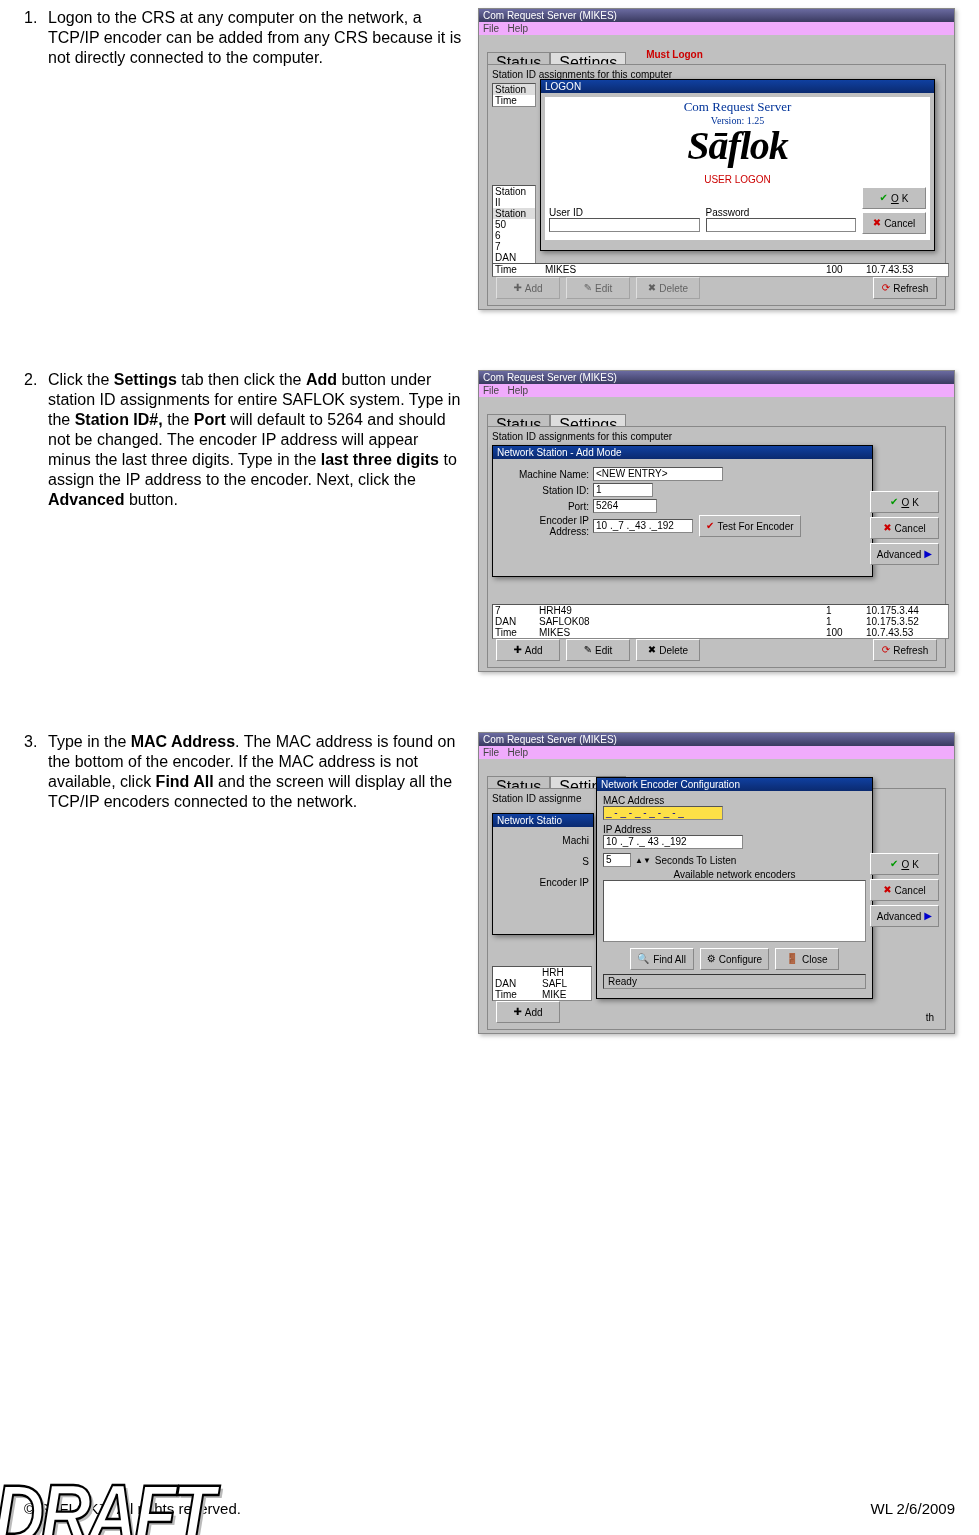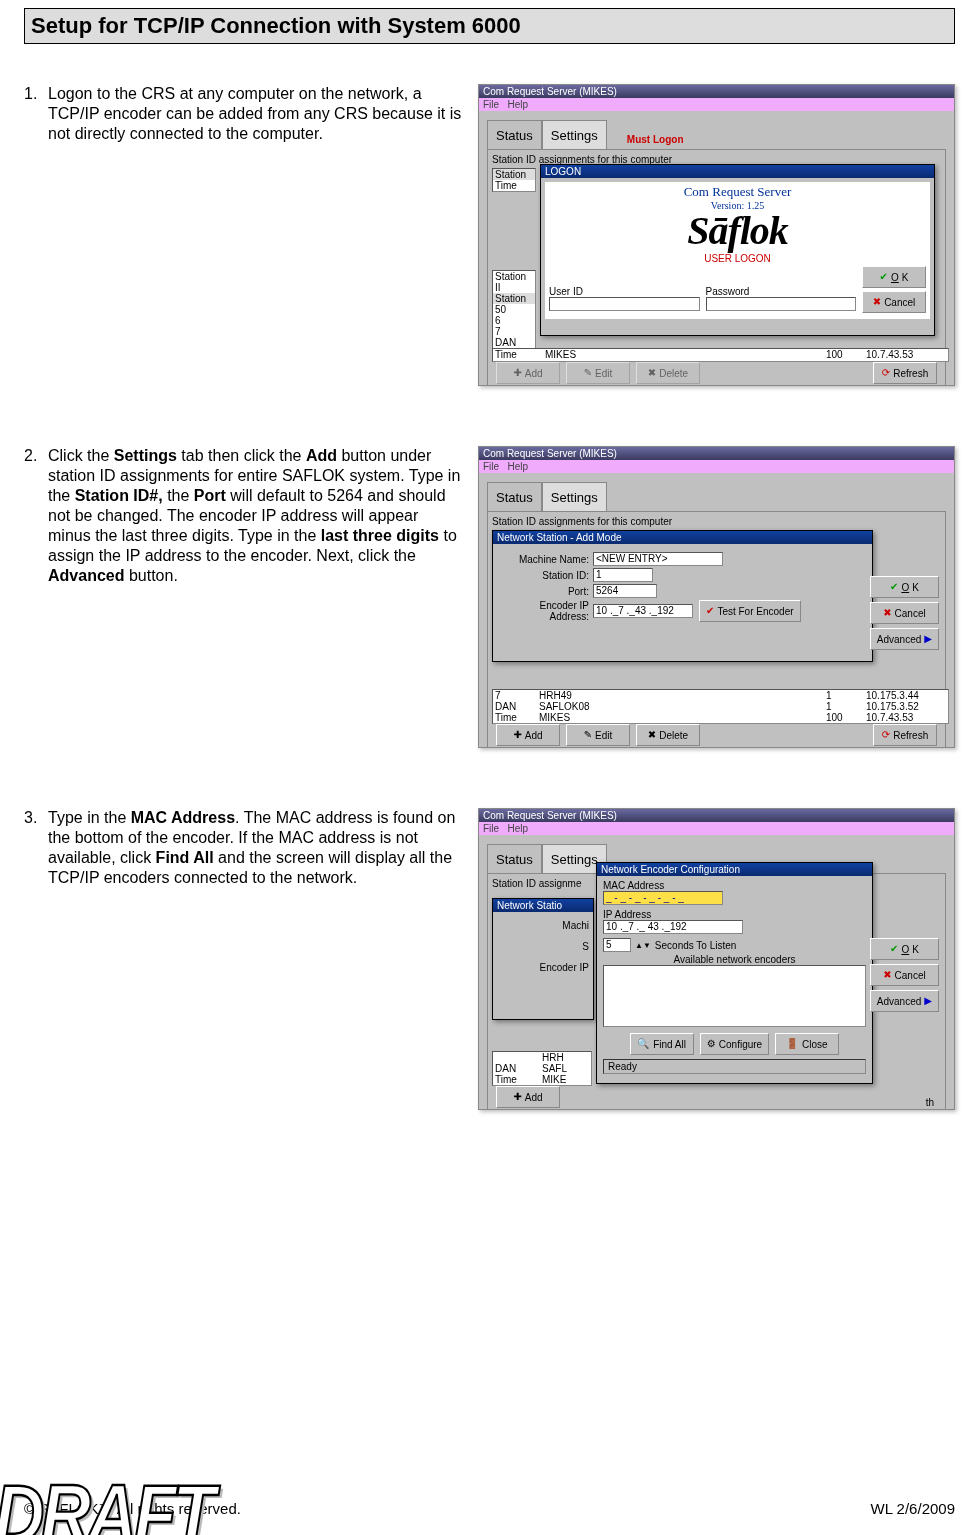--- a/index.html
+++ b/index.html
@@ -68,24 +68,24 @@
   .menubar {
     background: #f0abfc;
     padding: 1px 4px;
     color: #444;
     font-size: 10px;
   }
   .tab-row { padding: 4px 4px 0 8px; display:flex; align-items:flex-end; gap:0;}
   .tab {
     background:#c0c0c0;
     border:1px solid #888; border-bottom:none;
-    padding:7px 8px;
-    font-size:13px;
+    padding:1px 8px;
+    font-size:16px;
     position:relative;
-    top:5px;
+    top:13px;
   }
   .tab.active { background:#ddd; }
   .red-text { color:#c00; font-weight:bold; font-size:10px; padding-left:20px;}
   .groupbox {
     border:1px solid #888;
     margin:4px 8px;
     padding:4px;
     background:#c0c0c0;
   }
   .btn {
@@ -163,21 +163,20 @@
     text-align:center; letter-spacing:-1px;
     line-height:0.9; margin-top:2px;
   }
 </style>
 </head>
 <body>
 
 <div class="page">
 
 
-  <div class="section-banner">Setup for TCP/IP Connection with System 6000</div>
 
   <div class="step-row">
     <div class="step-text">
       <div class="step-num">1.</div>
       <div class="step-body">Logon to the CRS at any computer on the network, a TCP/IP encoder can be added from any CRS because it is not directly connected to the computer.</div>
     </div>
 
     <div class="shot" style="height:300px;">
       <div class="titlebar">Com Request Server  (MIKES)</div>
       <div class="menubar">
@@ -200,21 +199,21 @@
               <div>Time</div>
             </div>
         </div>
 
         <div class="dlg" style="left:52px; top:14px; right:10px; height:170px;">
           <div class="titlebar">LOGON</div>
           <div style="background:#fff; margin:4px; padding:2px 4px 6px 4px; position:relative;">
             <div class="crs-logo-line">Com Request Server</div>
             <div class="crs-logo-ver">Version: 1.25</div>
             <div class="saflok-logo">Sāflok</div>
-            <div style="text-align:center; color:#c00; font-size:10px; margin-top:4px;">USER LOGON</div>
+            <div style="text-align:center; color:#c00; font-size:10px; margin-top:10px;">USER LOGON</div>
             <div style="display:flex; gap:6px; align-items:flex-end; margin-top:2px;">
               <div style="flex:1;">
                 <div>User ID</div>
                 <span class="input-win" style="width:100%;"></span>
               </div>
               <div style="flex:1;">
                 <div>Password</div>
                 <span class="input-win" style="width:100%;"></span>
               </div>
               <div style="display:flex; flex-direction:column; gap:3px;">

